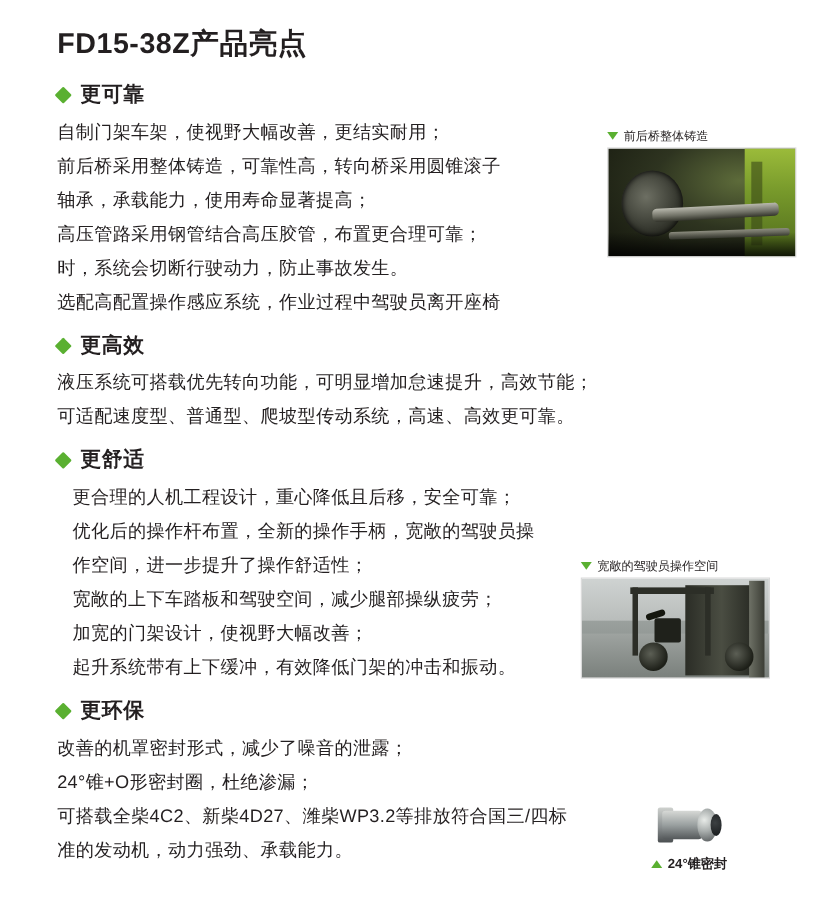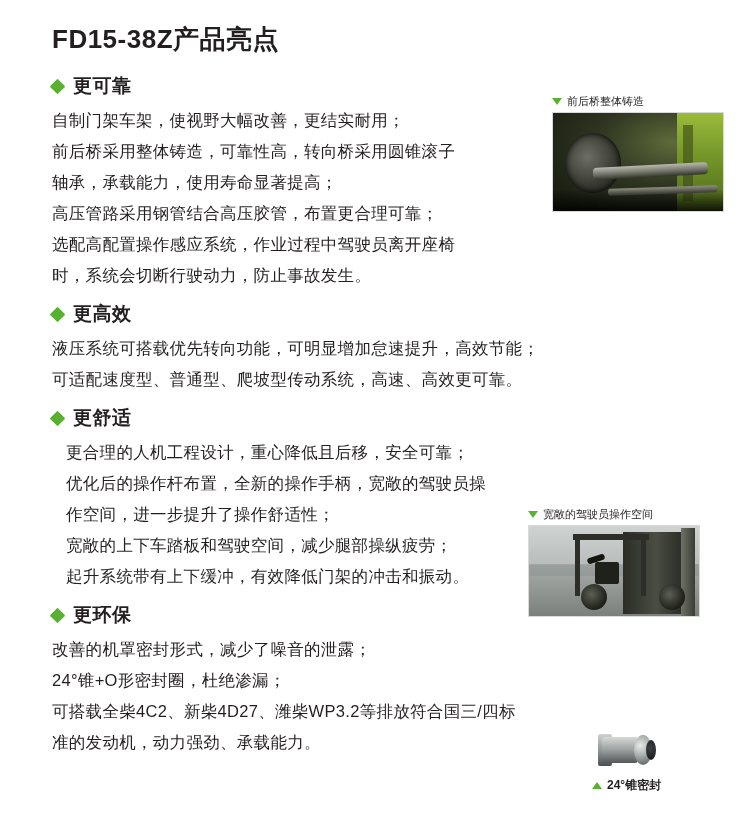--- a/index.html
+++ b/index.html
@@ -103,21 +103,21 @@
     flex: 0 0 auto;
   }
   .photo {
     border: 1px solid #d9d9d9;
     box-sizing: border-box;
     overflow: hidden;
     position: relative;
   }
 
   
-  #fig-axle { top: 94px; left: 528px; padding-left: 24px; }
+  #fig-axle { top: 116px; left: 528px; padding-left: 24px; }
   #fig-axle .photo { width: 172px; height: 100px; }
   .axle-bg {
     position: absolute; inset: 0;
     background:
       radial-gradient(ellipse at 70% 30%, #5d6b3a 0%, #2e3420 45%, #14160d 100%);
   }
   .axle-green-block {
     position: absolute; right: 0; top: 0; width: 46px; height: 100%;
     background: linear-gradient(180deg, #9bbb3a 0%, #77992b 40%, #4f6a1c 100%);
   }
@@ -227,22 +227,22 @@
   <div class="section">
     <div class="sec-head">
       <span class="diamond"></span>
       <span class="sec-title">更可靠</span>
     </div>
     <div class="body-text">
       <div class="line">自制门架车架，使视野大幅改善，更结实耐用；</div>
       <div class="line">前后桥采用整体铸造，可靠性高，转向桥采用圆锥滚子</div>
       <div class="line">轴承，承载能力，使用寿命显著提高；</div>
       <div class="line">高压管路采用钢管结合高压胶管，布置更合理可靠；</div>
+      <div class="line">时，系统会切断行驶动力，防止事故发生。</div>
       <div class="line">选配高配置操作感应系统，作业过程中驾驶员离开座椅</div>
-      <div class="line">时，系统会切断行驶动力，防止事故发生。</div>
     </div>
   </div>
 
   <div class="section">
     <div class="sec-head">
       <span class="diamond"></span>
       <span class="sec-title">更高效</span>
     </div>
     <div class="body-text wide">
       <div class="line">液压系统可搭载优先转向功能，可明显增加怠速提升，高效节能；</div>
@@ -253,20 +253,21 @@
   <div class="section">
     <div class="sec-head">
       <span class="diamond"></span>
       <span class="sec-title">更舒适</span>
     </div>
     <div class="body-text narrow">
       <div class="line">更合理的人机工程设计，重心降低且后移，安全可靠；</div>
       <div class="line">优化后的操作杆布置，全新的操作手柄，宽敞的驾驶员操</div>
       <div class="line">作空间，进一步提升了操作舒适性；</div>
       <div class="line">宽敞的上下车踏板和驾驶空间，减少腿部操纵疲劳；</div>
+      <div class="line">加宽的门架设计，使视野大幅改善；</div>
       <div class="line">起升系统带有上下缓冲，有效降低门架的冲击和振动。</div>
     </div>
   </div>
 
   <div class="section">
     <div class="sec-head">
       <span class="diamond"></span>
       <span class="sec-title">更环保</span>
     </div>
     <div class="body-text wide">

